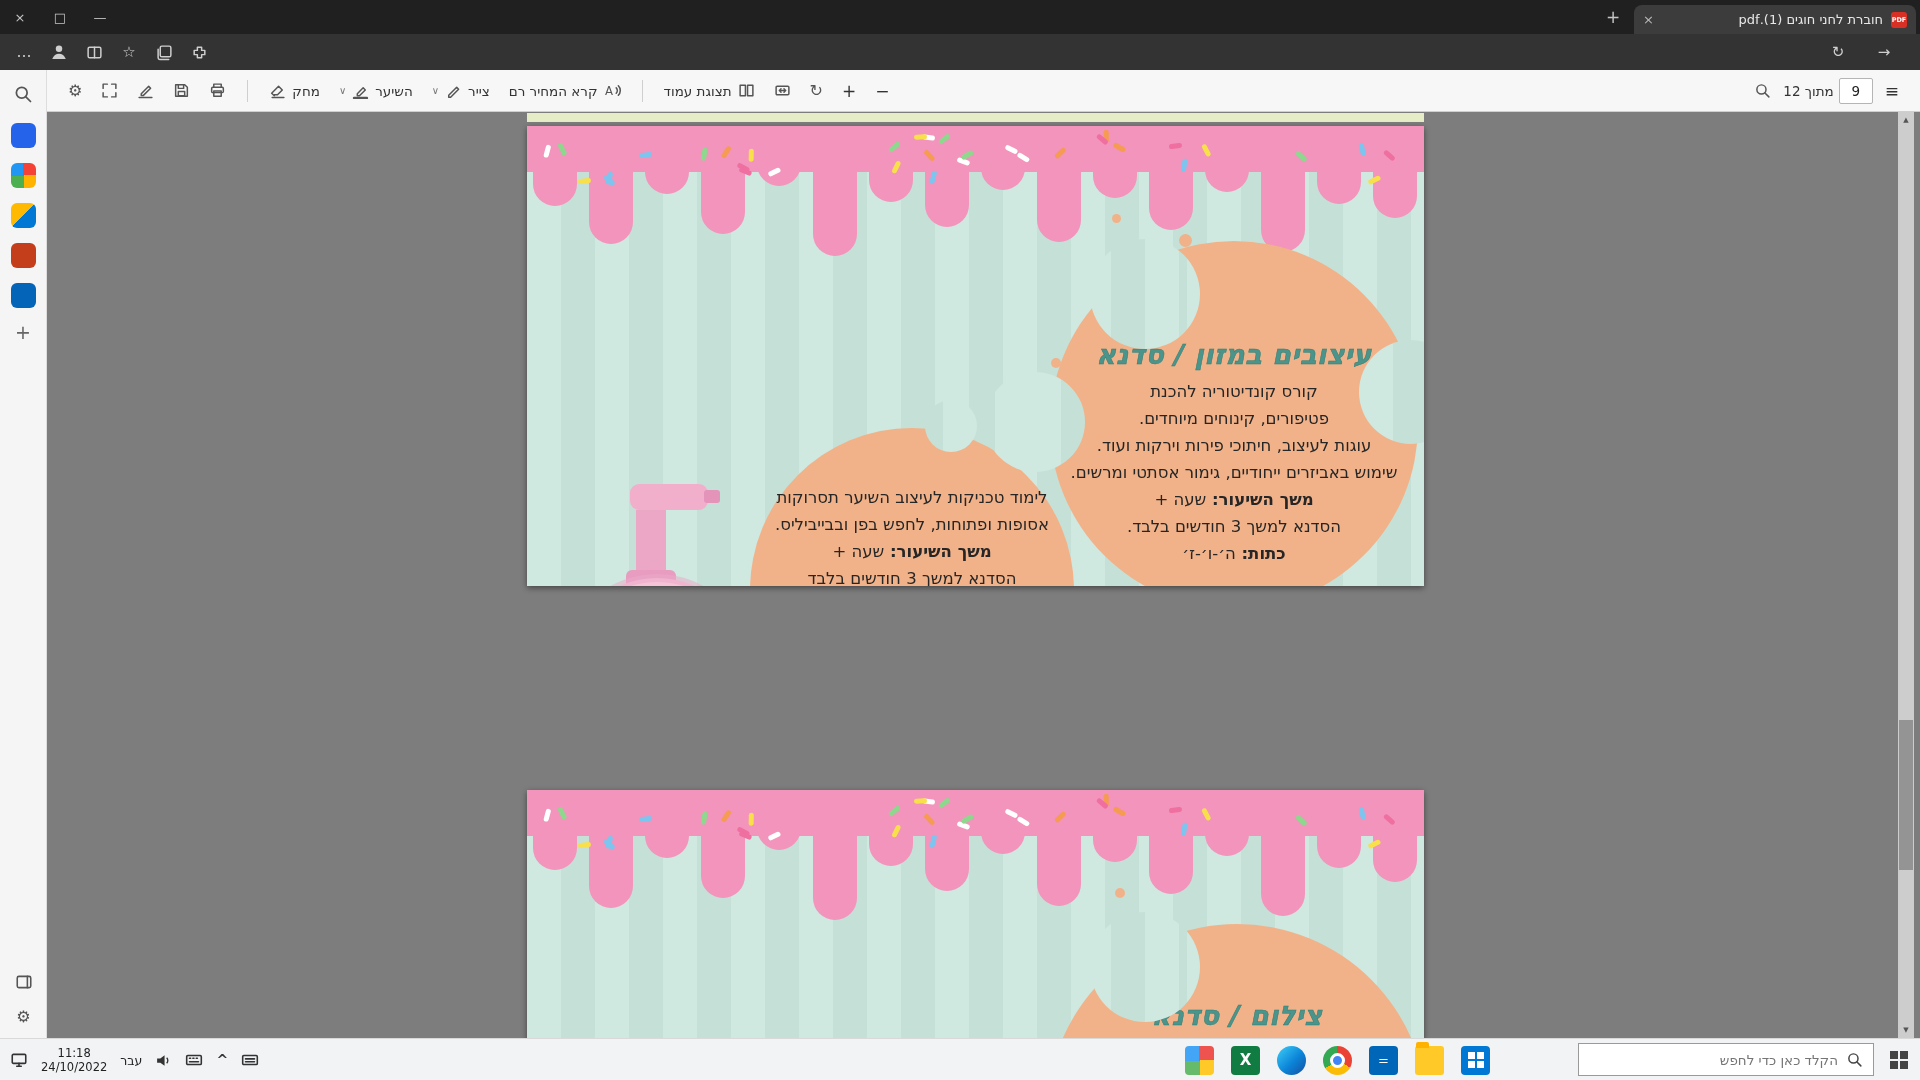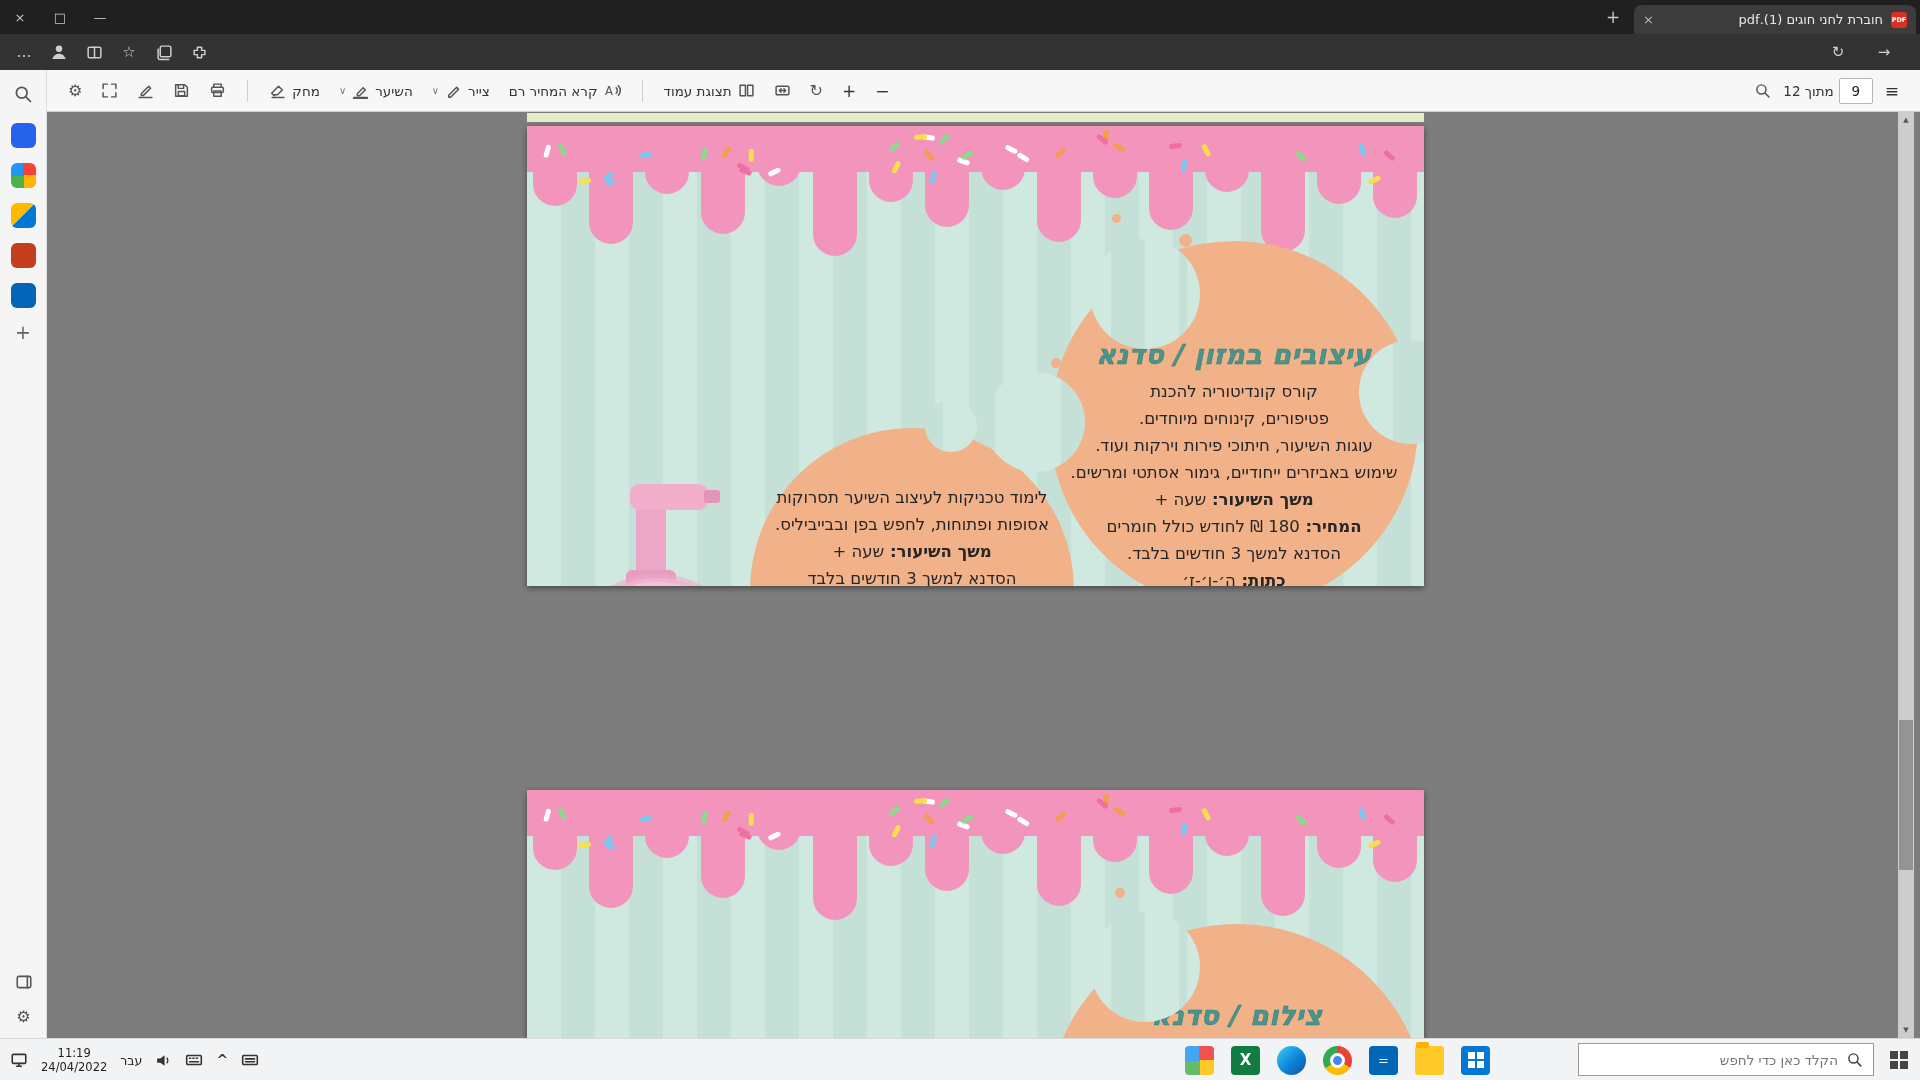--- a/index.html
+++ b/index.html
@@ -343,24 +343,23 @@
         <rect x="114" y="176" width="12" height="4" rx="2" fill="#8ed88e" transform="rotate(160 120 178)"></rect>
       </g>
     </svg>
 
     <div class="circle" style="left:523px;top:115px;width:368px;height:368px">
       <div class="ccontent" style="top:98px">
         <div class="ctitle">עיצובים במזון / סדנא</div>
         <div>
             <div class="tline">קורס קונדיטוריה להכנת</div>
             <div class="tline">פטיפורים, קינוחים מיוחדים.</div>
-            <div class="tline">עוגות השיעור, חיתוכי פירות וירקות ועוד.</div>
+            <div class="tline">עוגות לעיצוב, חיתוכי פירות וירקות ועוד.</div>
             <div class="tline">שימוש באביזרים ייחודיים, גימור אסתטי ומרשים.</div>
             <div class="tline"><b>משך השיעור: </b>שעה +</div>
-            <div class="tline"><b>המחיר: </b>180 ₪ לחודש כולל חומרים</div>
             <div class="tline">הסדנא למשך 3 חודשים בלבד.</div>
             <div class="tline"><b>כתות: </b>ה׳-ו׳-ז׳</div>
           </div>
       </div>
     </div>
     <div class="bite" style="left:563px;top:113px;width:110px;height:110px;background-position:-563px 0"></div>
     <div class="bite" style="left:832px;top:214px;width:104px;height:104px;background-position:-832px 0"></div>
     <div class="crumb" style="left:585px;top:88px;width:9px;height:9px"></div>
     <div class="crumb" style="left:652px;top:108px;width:13px;height:13px"></div>
 
@@ -454,22 +453,22 @@
   </div>
 </div>
 
 <div id="taskbar">
   <div id="tray">
     <svg width="18" height="18" viewBox="0 0 16 16" class="ic" style="stroke:#333">
         <rect x="2" y="3" width="12" height="8" rx="1"></rect>
         <path d="M6 13.5h4M8 11v2.5"></path>
       </svg>
     <div class="clock">
-      <div>11:19</div>
-      <div>24/04/2022</div>
+      <div>11:18</div>
+      <div>24/10/2022</div>
     </div>
     <span class="traytxt" dir="rtl">עבר</span>
     <svg width="17" height="17" viewBox="0 0 16 16">
         <path d="M2 6v4h3l4 3V3L5 6H2z" fill="#333"></path>
         <path d="M11 5.5a3.5 3.5 0 010 5" stroke="#333" fill="none" stroke-width="1.3"></path>
       </svg>
     <svg width="18" height="18" viewBox="0 0 16 16" class="ic" style="stroke:#333">
         <rect x="1.5" y="4" width="13" height="8" rx="1"></rect>
         <path d="M4 6.5h1M7 6.5h1M10 6.5h1M4 9.5h8"></path>
       </svg>

